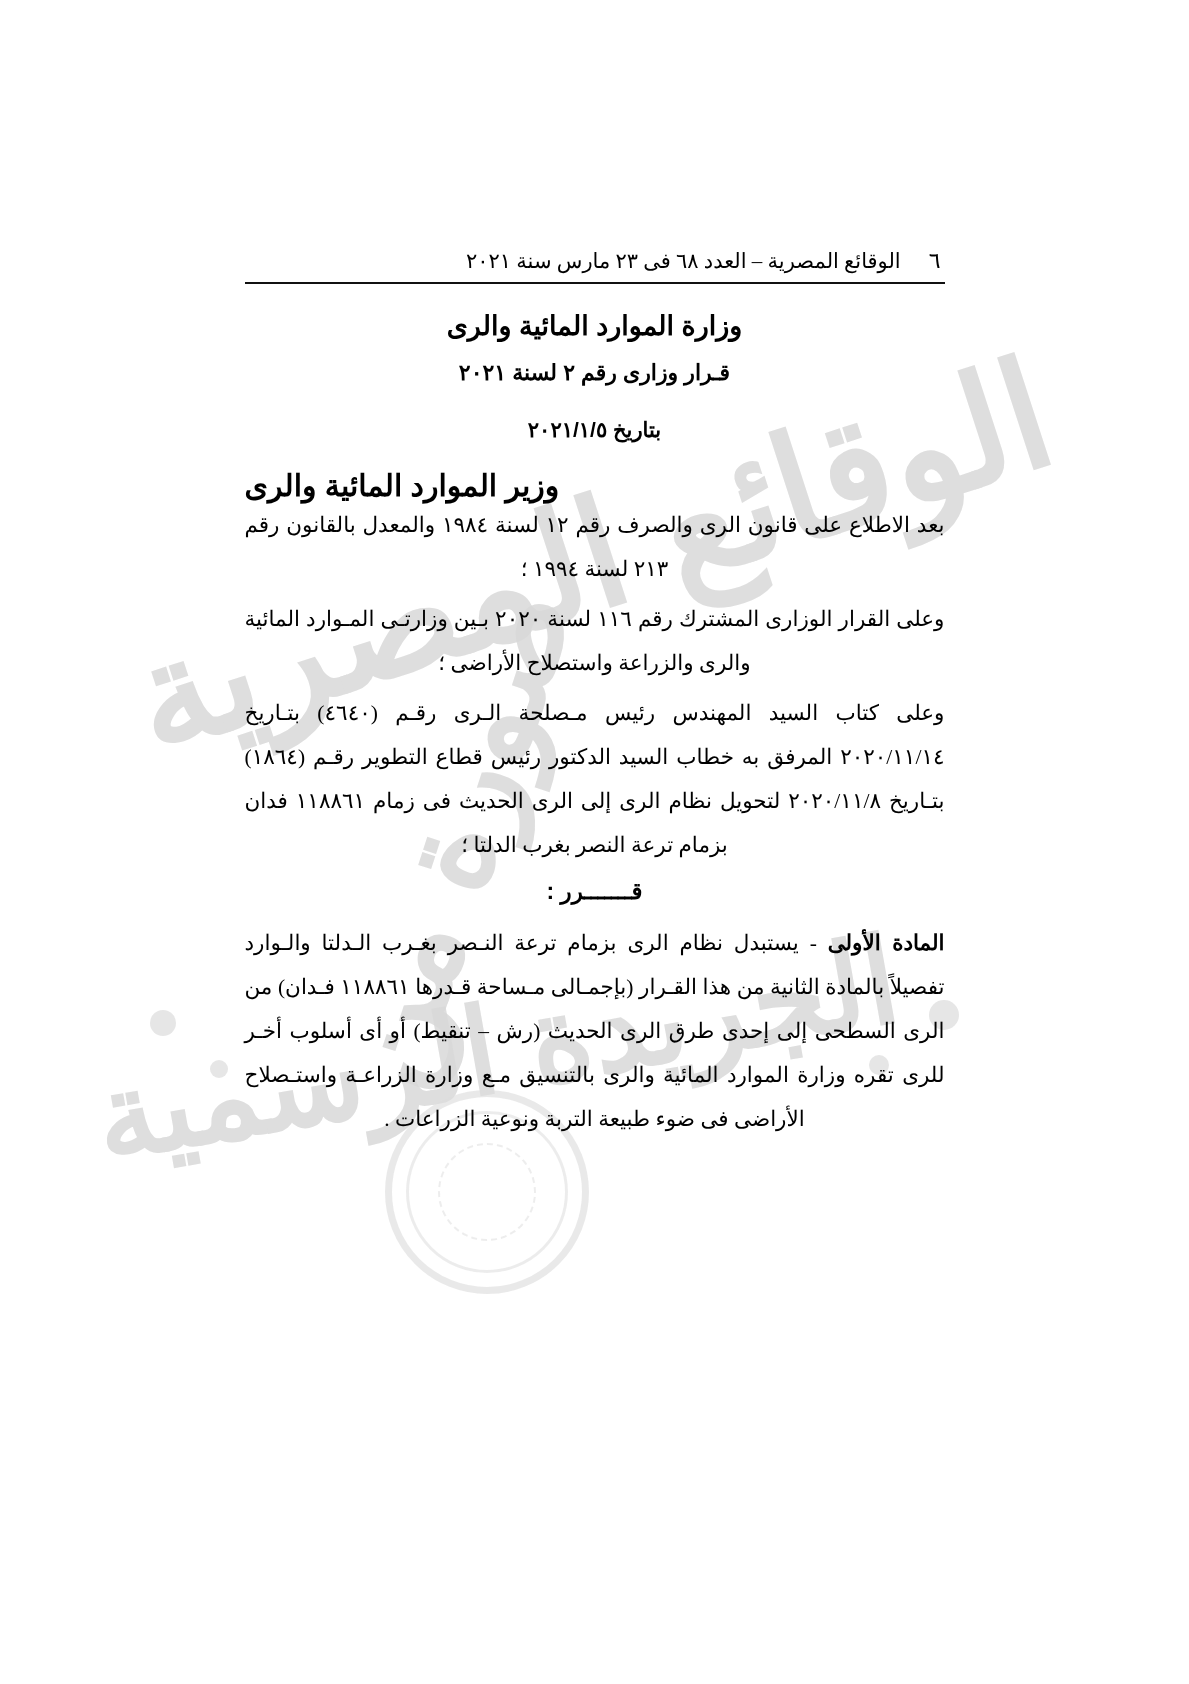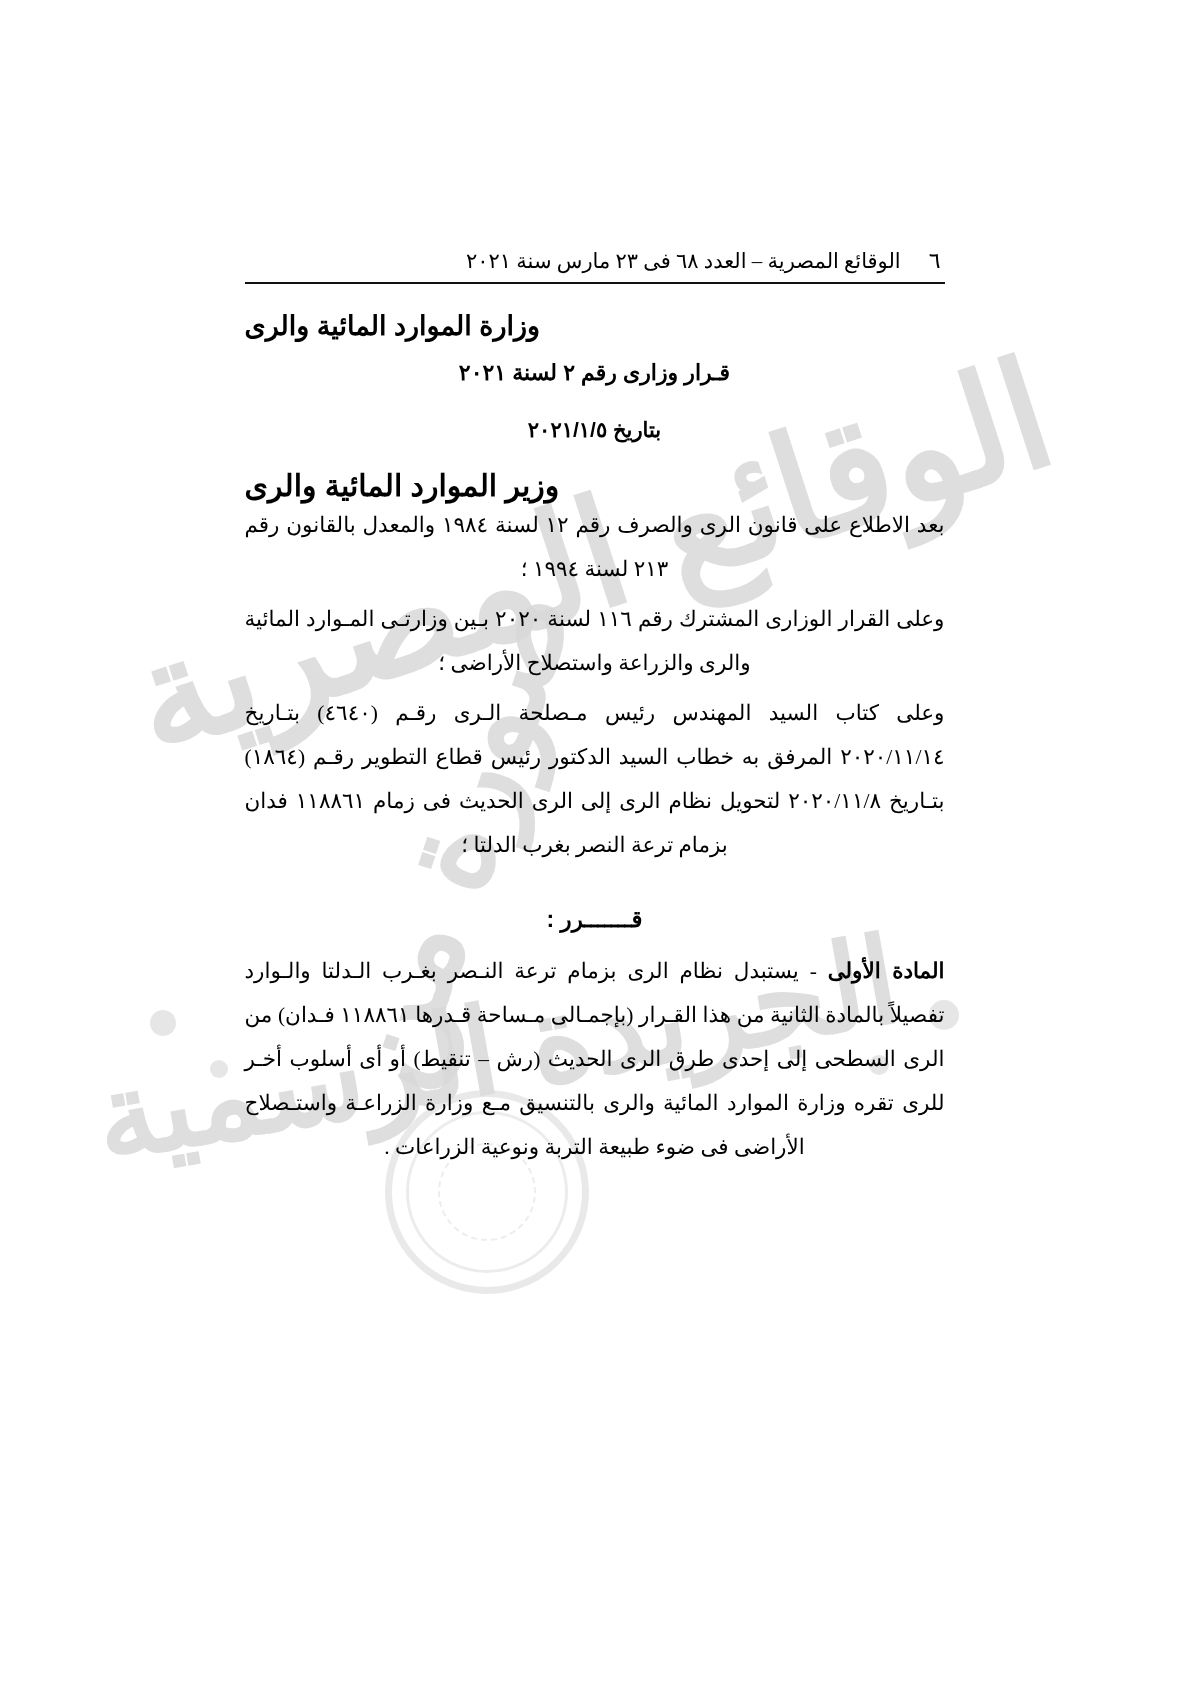--- a/index.html
+++ b/index.html
@@ -104,21 +104,21 @@
   }
   .header-page-no {
     font-size: 22px;
   }
   .header-rule {
     border-bottom: 2.5px solid #111;
     margin-bottom: 26px;
   }
 
   .ministry-title {
-    text-align: left;
+    text-align: center;
     font-family: "Liberation Sans", sans-serif;
     font-weight: bold;
     font-size: 27px;
     margin: 10px 0 18px 0;
   }
   .decree-line {
     text-align: center;
     font-family: "Liberation Sans", sans-serif;
     font-weight: bold;
     font-size: 22px;
@@ -145,21 +145,21 @@
     text-align-last: center;
     margin: 0 0 6px 0;
   }
 
   .decided {
     text-align: center;
     font-family: "Liberation Sans", sans-serif;
     font-weight: bold;
     font-size: 23px;
     letter-spacing: 1px;
-    margin: 38px 0 16px 0;
+    margin: 10px 0 16px 0;
   }
 
   .article-block {
     font-size: 21.5px;
     line-height: 2.05;
     text-align: justify;
     text-align-last: center;
   }
   .article-label {
     font-family: "Liberation Sans", sans-serif;

